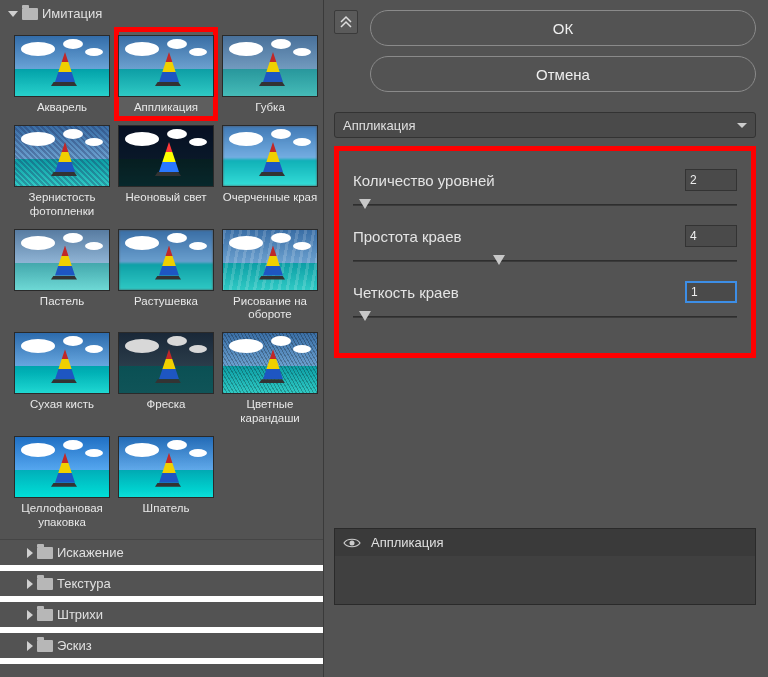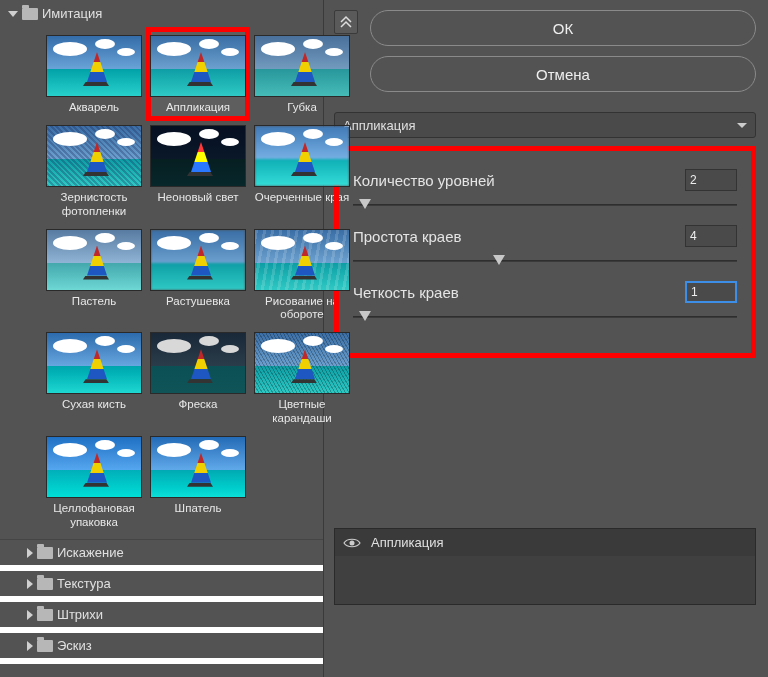--- a/index.html
+++ b/index.html
@@ -55,21 +55,20 @@
     width: 7px; height: 3px;
     background: #b7b7b7;
     border-radius: 1px 1px 0 0;
   }
   .cat-title { font-size: 13px; }
   .thumbs {
     display: grid;
     grid-template-columns: repeat(3, 1fr);
     gap: 4px 8px;
     padding: 4px 14px 8px 14px;
-    margin-left: 32px;
   }
   .thumb {
     display: flex;
     flex-direction: column;
     align-items: center;
     cursor: pointer;
     padding: 4px 0 2px 0;
   }
   .thumb.selected {
     outline: 5px solid #f00;

